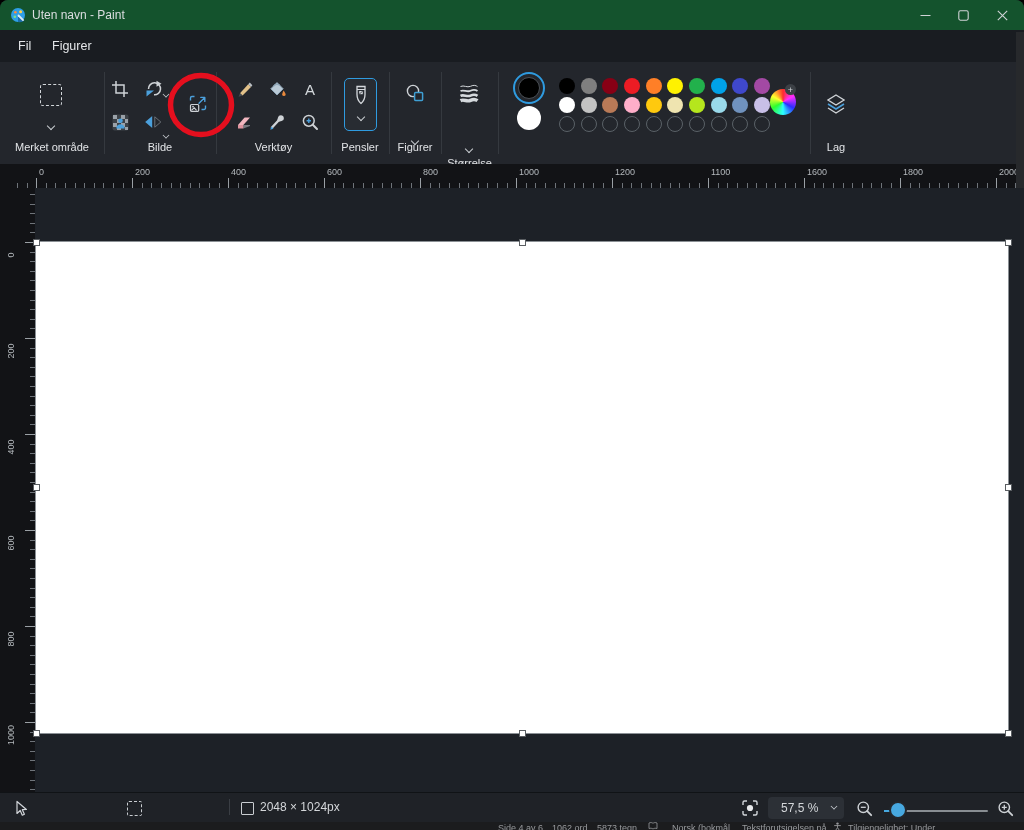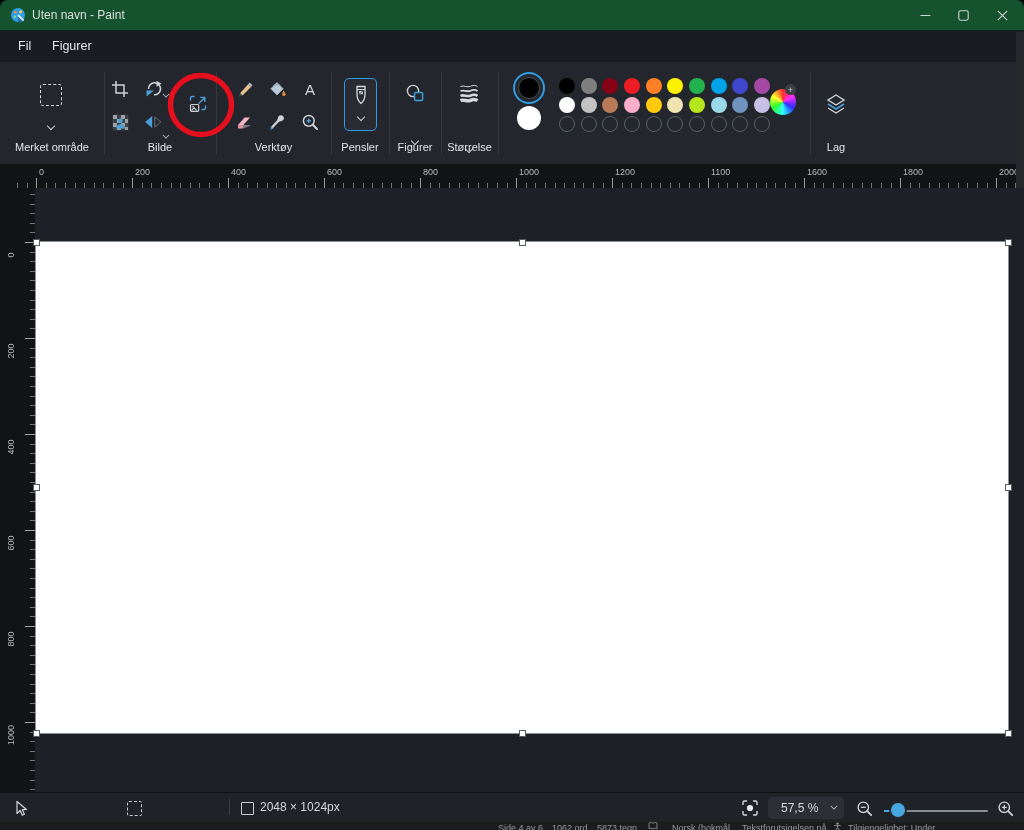--- a/index.html
+++ b/index.html
@@ -263,21 +263,21 @@
 
   <div class="abs tbtn" style="left:456px;top:80px;">
     <svg width="20" height="20" viewBox="0 0 20 20">
       <path d="M1.5 3.5 C5 1.8 8 5 11.5 3.3 S17 2.5 18.5 3.6" fill="none" stroke="#d5d9dd" stroke-width="1"></path>
       <path d="M1.5 8 C5 6.3 8 9.5 11.5 7.8 S17 7 18.5 8.1" fill="none" stroke="#d5d9dd" stroke-width="1.8"></path>
       <path d="M1.5 12.8 C5 11.1 8 14.3 11.5 12.6 S17 11.8 18.5 12.9" fill="none" stroke="#d5d9dd" stroke-width="2.6"></path>
       <path d="M1.5 17.6 C5 15.9 8 19.1 11.5 17.4 S17 16.6 18.5 17.7" fill="none" stroke="#d5d9dd" stroke-width="3.4"></path>
     </svg>
   </div>
   <div class="abs chev" style="left:465px;top:114px;"></div>
-  <div class="abs seclabel" style="left:441px;width:57px;">Størrelse</div>
+  <div class="abs seclabel" style="left:441px;width:57px;margin-top:16px;">Størrelse</div>
 
   <div class="abs" style="left:513px;top:72px;width:28px;height:28px;border:2px solid #2f9be0;border-radius:50%;" class2="">
     <div style="width:22px;height:22px;margin:3px;background:#000;border-radius:50%;border:1px solid #4a4f55;box-sizing:border-box;"></div>
   </div>
   <div class="abs" style="left:517px;top:106px;width:24px;height:24px;background:#fff;border-radius:50%;"></div>
   <div class="abs" id="palette-grid" style="left:556px;top:76px;">
       <div class="sw" style="background: rgb(0, 0, 0);"></div>
       <div class="sw" style="background: rgb(127, 127, 127);"></div>
       <div class="sw" style="background: rgb(136, 0, 21);"></div>
       <div class="sw" style="background: rgb(237, 28, 36);"></div>

